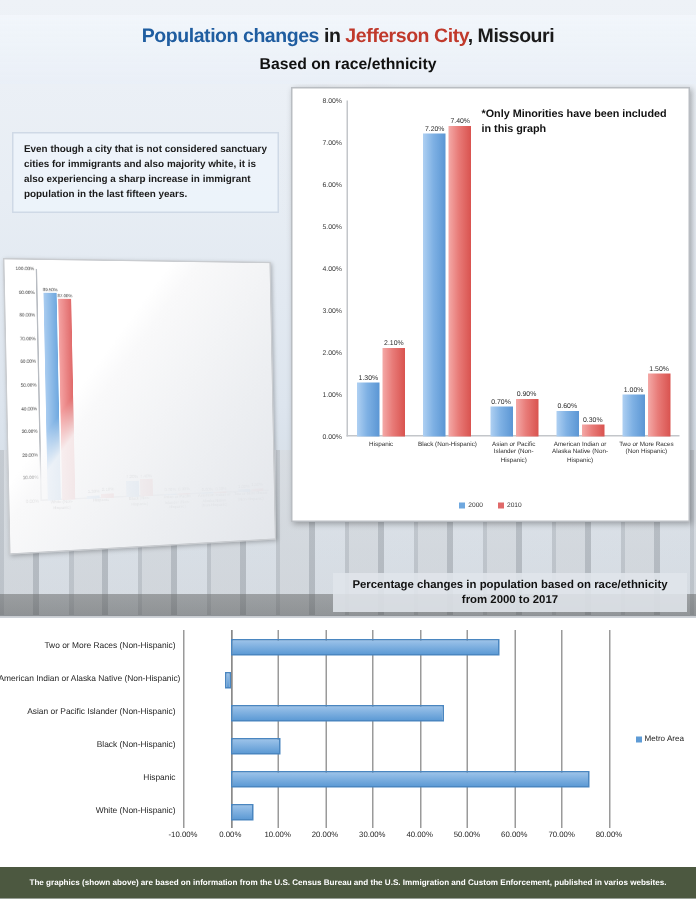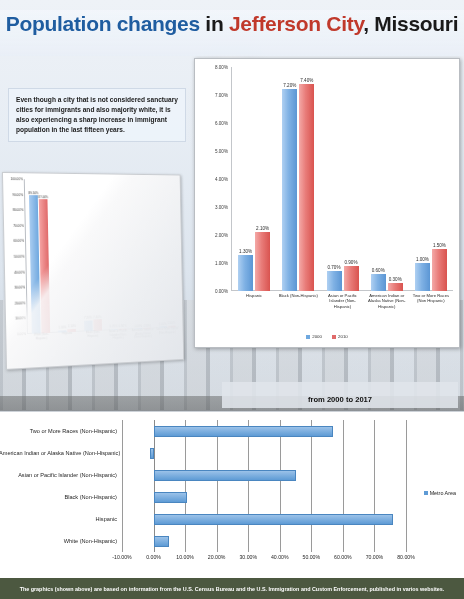--- a/index.html
+++ b/index.html
@@ -37,21 +37,21 @@
   }
 
   
   .header {
     position: absolute; left: 0; right: 0; top: 10px; height: 46px;
     background: linear-gradient(180deg, rgba(242,246,251,0.90), rgba(233,239,247,0.86));
     text-align: center;
     padding-top: 3px;
     z-index: 6;
   }
-  .title { font-size: 21px; font-weight: bold; letter-spacing: -0.3px; line-height: 22px; }
+  .title { font-size: 13px; font-weight: bold; letter-spacing: -0.3px; line-height: 22px; }
   .t-blue { color: #1F5DA0; }
   .t-dark { color: #1a1a1a; }
   .t-red  { color: #C0392B; }
   .subtitle { font-size: 10.5px; font-weight: bold; color: #111; margin-top: 2px; }
 
   
   .note {
     position: absolute; left: 8px; top: 88px; width: 178px;
     background: rgba(237,243,250,0.92);
     border: 1px solid #cfd9e6;
@@ -174,20 +174,21 @@
 <div class="bg">
   <div class="bg-dome"></div>
   <div class="bg-columns"></div>
   <div class="bg-base"></div>
 </div>
 
 <div class="header">
   <div class="title">
     <span class="t-blue">Population changes </span><span class="t-dark">in </span><span class="t-red">Jefferson City</span><span class="t-dark">, </span><span class="t-dark">Missouri</span>
   </div>
+  <div class="subtitle">Based on race/ethnicity</div>
 </div>
 
 <div class="note">Even though a city that is not considered sanctuary cities for immigrants and also majority white, it is also experiencing a sharp increase in immigrant population in the last fifteen years.</div>
 
 <div class="small-panel">
   <div class="small-yaxis">
       <div class="small-ytick" style="top: 0%;">100.00%</div>
       <div class="small-ytick" style="top: 10%;">90.00%</div>
       <div class="small-ytick" style="top: 20%;">80.00%</div>
       <div class="small-ytick" style="top: 30%;">70.00%</div>
@@ -256,20 +257,21 @@
       <div class="small-xlabel">Hispanic</div>
       <div class="small-xlabel">Black (Non-Hispanic)</div>
       <div class="small-xlabel">Asian or Pacific Islander (Non-Hispanic)</div>
       <div class="small-xlabel">American Indian or Alaska Native (Non-Hispanic)</div>
       <div class="small-xlabel">Two or More Races (Non-Hispanic)</div>
     </div>
   <div class="panel-fold"></div>
 </div>
 
 <div class="main-panel">
+  <div class="main-note">*Only Minorities have been included in this graph</div>
   <div class="m-yaxis">
       <div class="m-ytick" style="top: 0%;">8.00%</div>
       <div class="m-ytick" style="top: 12.5%;">7.00%</div>
       <div class="m-ytick" style="top: 25%;">6.00%</div>
       <div class="m-ytick" style="top: 37.5%;">5.00%</div>
       <div class="m-ytick" style="top: 50%;">4.00%</div>
       <div class="m-ytick" style="top: 62.5%;">3.00%</div>
       <div class="m-ytick" style="top: 75%;">2.00%</div>
       <div class="m-ytick" style="top: 87.5%;">1.00%</div>
       <div class="m-ytick" style="top: 100%;">0.00%</div>
@@ -332,21 +334,21 @@
     </div>
     <div class="m-legend-item">
       <span class="swatch r"></span>
       <span>2010</span>
     </div>
   </div>
 </div>
 
 <div class="banner">
   <div>
-    <br>
+    <span>Percentage changes in population based on race/ethnicity</span><br>
     <span>from 2000 to 2017</span>
   </div>
 </div>
 
 <div class="bottom">
   <div class="b-plot">
     <div class="b-grid">
         <div class="b-gline" style="left: 0%;"></div>
         <div class="b-gline" style="left: 11.1111%;"></div>
         <div class="b-gline" style="left: 22.2222%;"></div>

